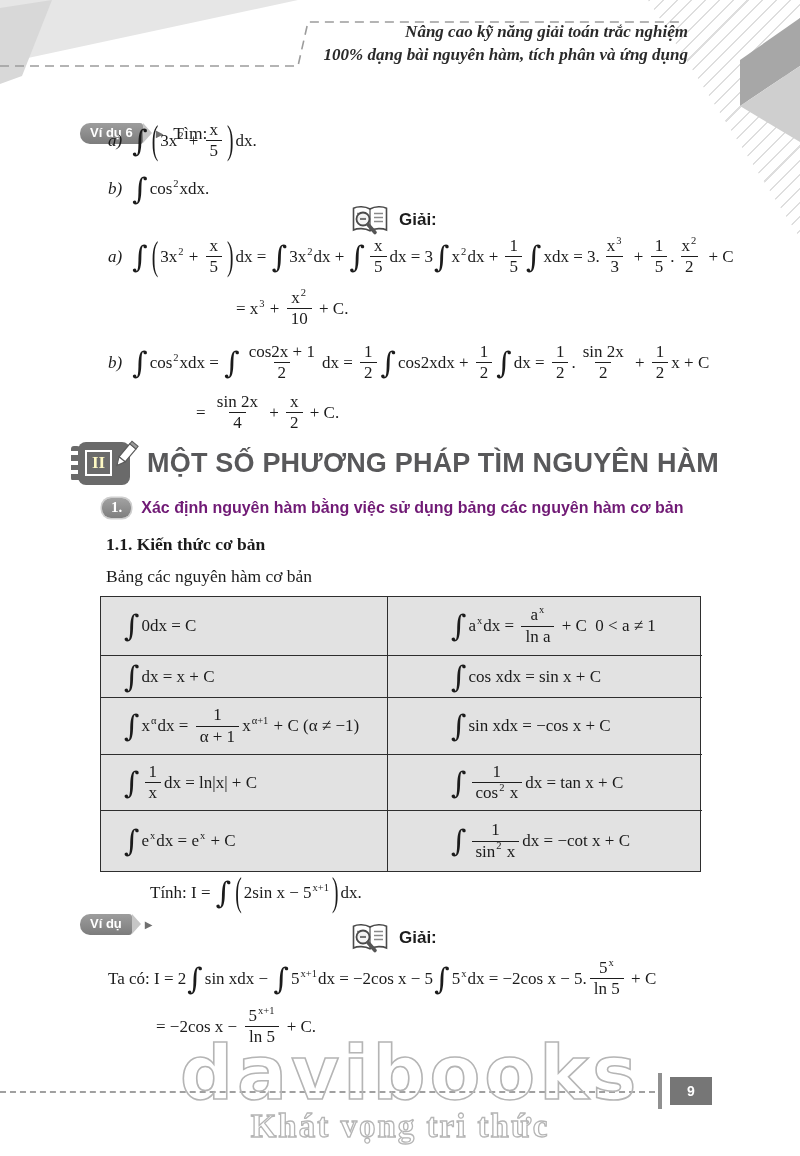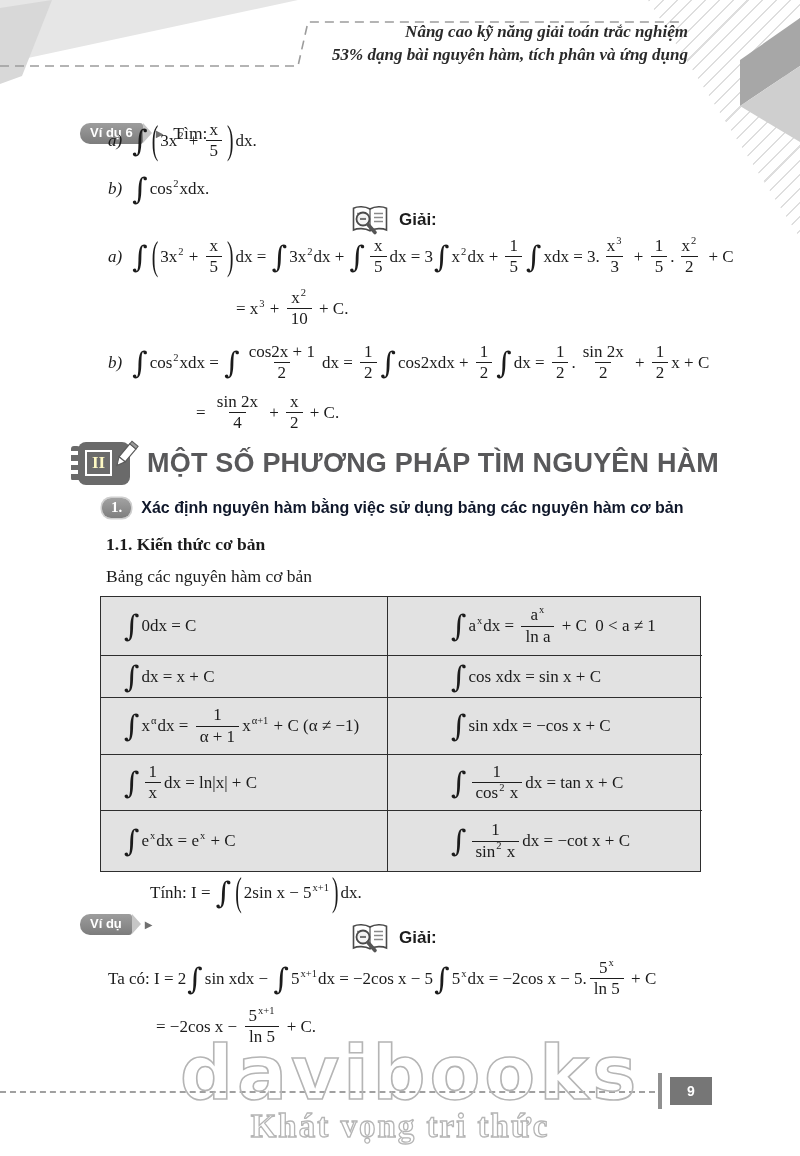--- a/index.html
+++ b/index.html
@@ -51,21 +51,21 @@
       background:repeating-linear-gradient(180deg,#6a6a6a 0 5.5px,transparent 5.5px 9.5px);border-radius:3px;}
   .s2-num{position:absolute;left:7px;top:8px;border:2px solid #fff;padding:0 5px;
       font-family:"Liberation Serif",serif;font-weight:bold;font-size:17px;color:#fef9c3;line-height:22px;}
   .s2-pencil{position:absolute;right:-9px;top:-3px;}
   .sec2-title{font-family:"Liberation Sans",sans-serif;font-weight:bold;font-size:27px;
       color:#58585a;letter-spacing:0.2px;}
 
   .sub1{position:absolute;left:102px;top:498px;display:flex;align-items:center;gap:10px;z-index:2;}
   .sub1-badge{background:linear-gradient(#a2a2a2,#7e7e7e);color:#fff;font-family:"Liberation Serif",serif;
       font-weight:bold;font-size:15px;padding:1px 9px 2px;border-radius:9px;box-shadow:0 0 0 1.5px #cfcfcf;}
-  .sub1-title{font-family:"Liberation Sans",sans-serif;font-weight:bold;font-size:16px;color:#0f172a;}
+  .sub1-title{font-family:"Liberation Sans",sans-serif;font-weight:bold;font-size:16px;color:#701a75;}
 
   .heading-serif{position:absolute;z-index:2;font-weight:bold;font-size:17.5px;}
   .caption-serif{position:absolute;z-index:2;font-size:17.5px;}
 
   
   .int-table{position:absolute;left:100px;top:596px;width:601px;z-index:2;
       display:grid;grid-template-columns:287px 314px;grid-template-rows:59px 42px 57px 56px 60px;
       background:#e2e2e2;border:1.6px solid #2e2e2e;box-sizing:border-box;}
   .int-table .cell{display:flex;align-items:center;padding-left:22px;box-sizing:border-box;
       border-bottom:1.3px solid #2e2e2e;border-right:1.3px solid #2e2e2e;font-size:17px;}
@@ -101,21 +101,21 @@
     <polygon points="4,52 64,10 64,58 4,98" fill="#a7a7a7"></polygon>
     <polygon points="4,98 64,58 64,134" fill="#cfcfcf"></polygon>
   </svg>
 
   <svg class="dash-border" width="800" height="80">
     <polyline points="0,66 298,66 308,22 683,22" fill="none" stroke="#9c9c9c" stroke-width="1.6" stroke-dasharray="9 6"></polyline>
   </svg>
 
   <div class="header-quote">
     <div>Nâng cao kỹ năng giải toán trắc nghiệm</div>
-    <div>53% dạng bài nguyên hàm, tích phân và ứng dụng</div>
+    <div>100% dạng bài nguyên hàm, tích phân và ứng dụng</div>
   </div>
 
   <div class="vd-row" style="left:80px;top:100px">
     <span class="vd-badge">Ví dụ 6</span>
     <span class="vd-play">▶</span>
     <span class="vd-prompt">Tìm:</span>
   </div>
   <div class="math-line" style="left:108px;top:120px">
     <span class="line-label">a)</span>
     <span class="formula">

